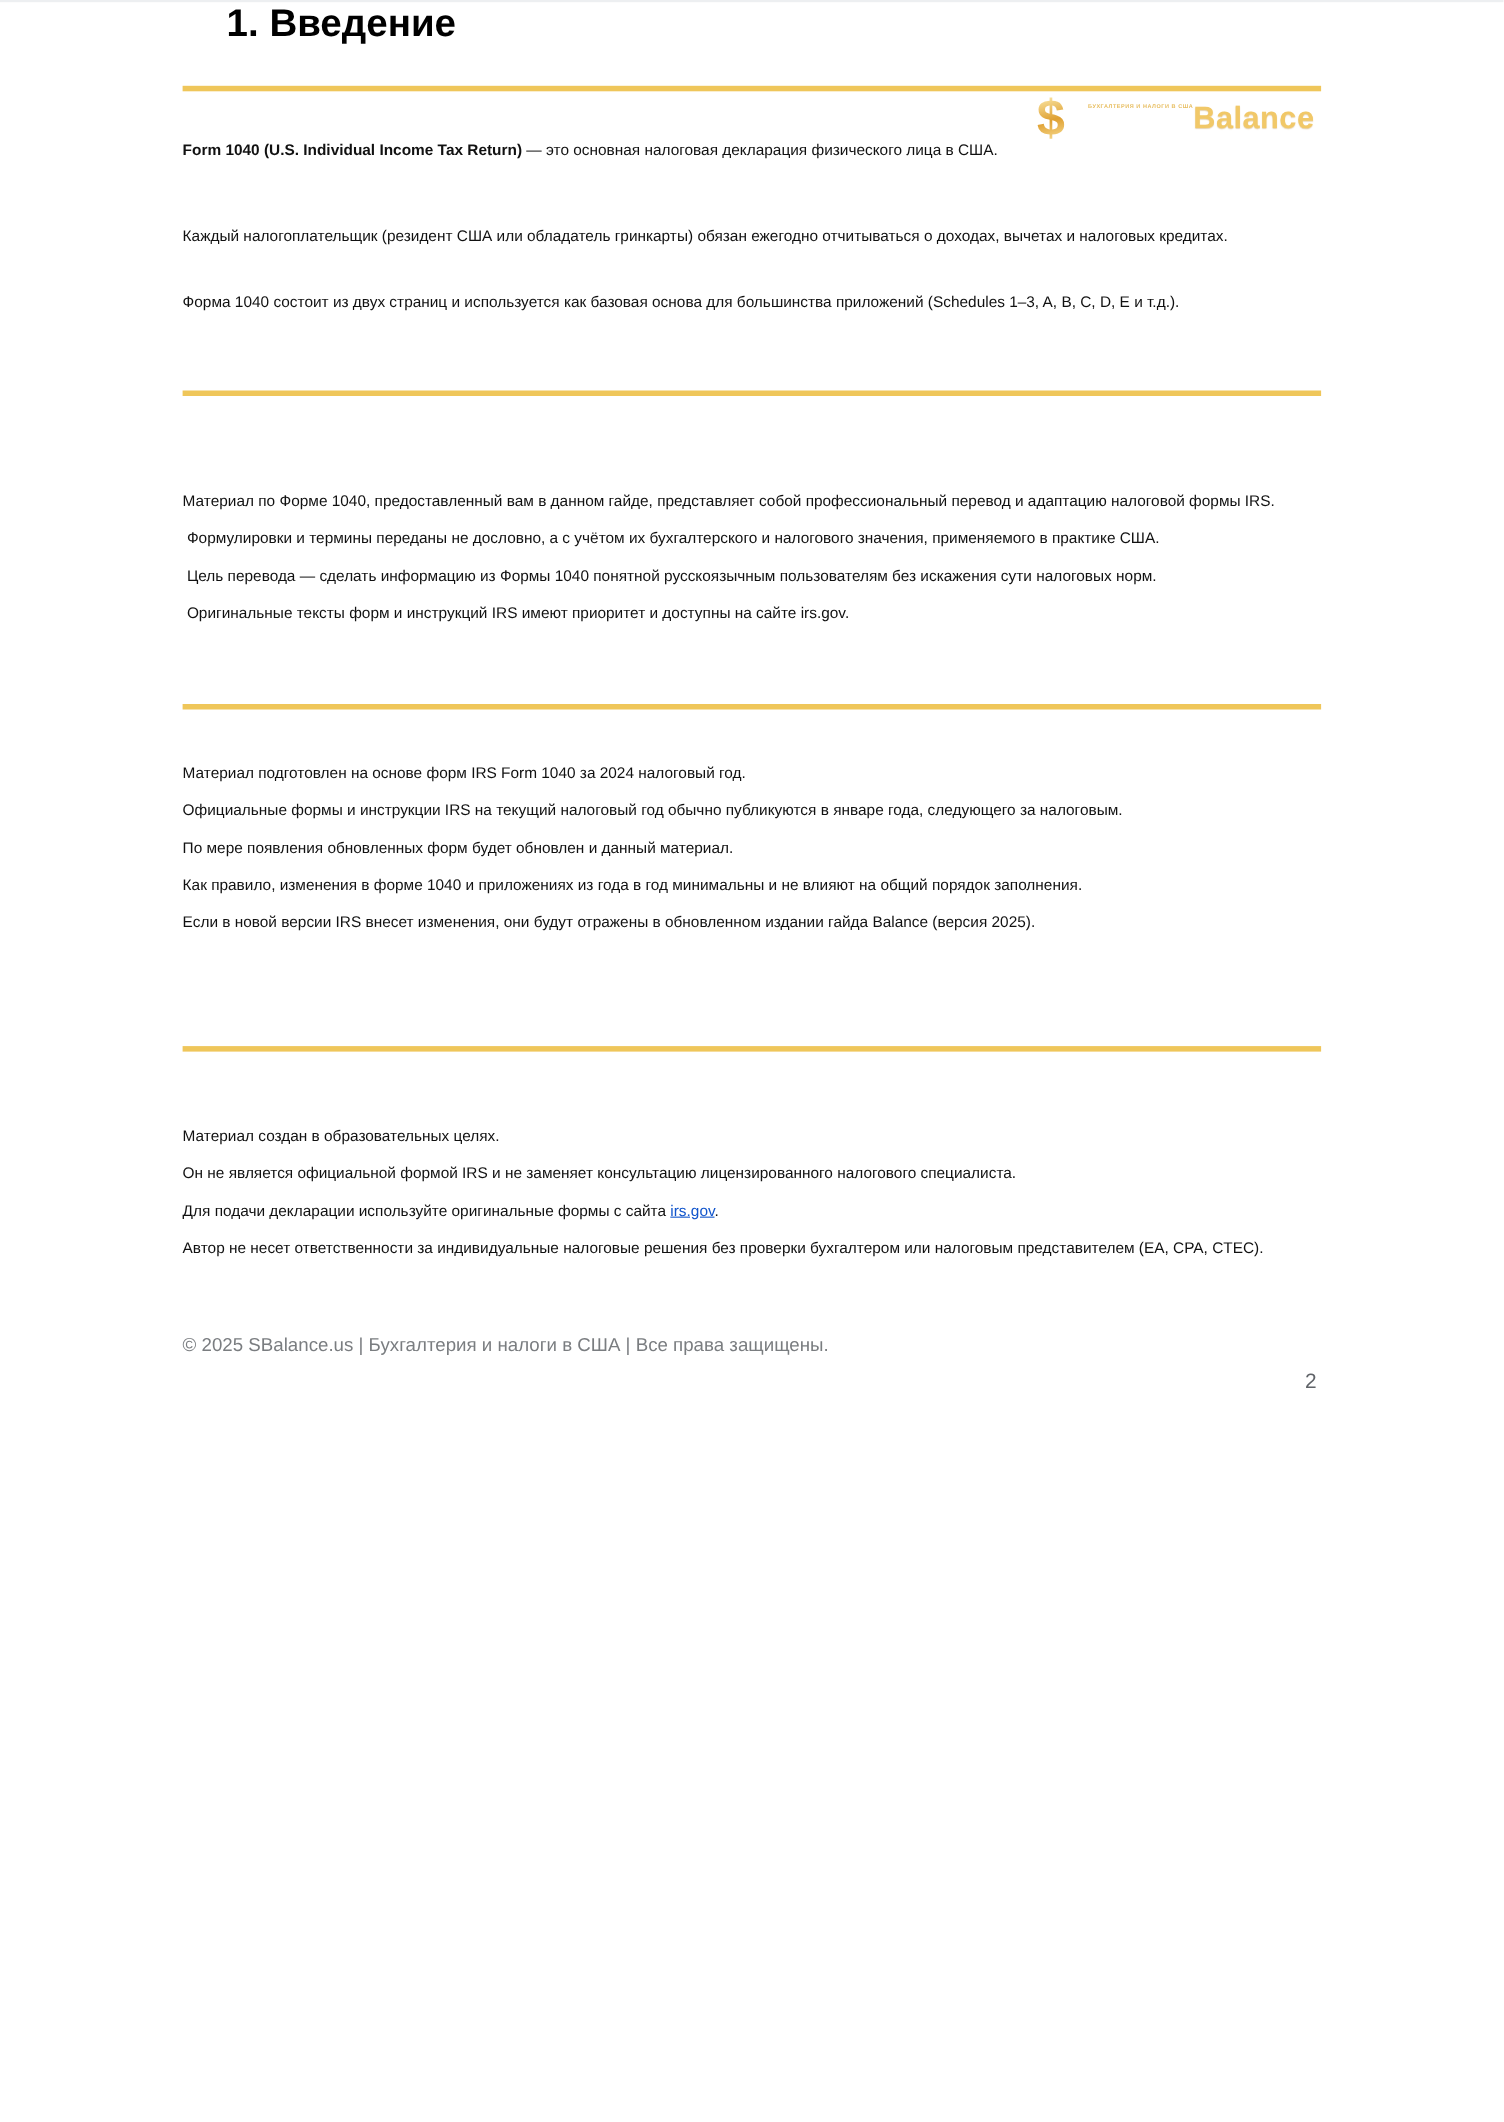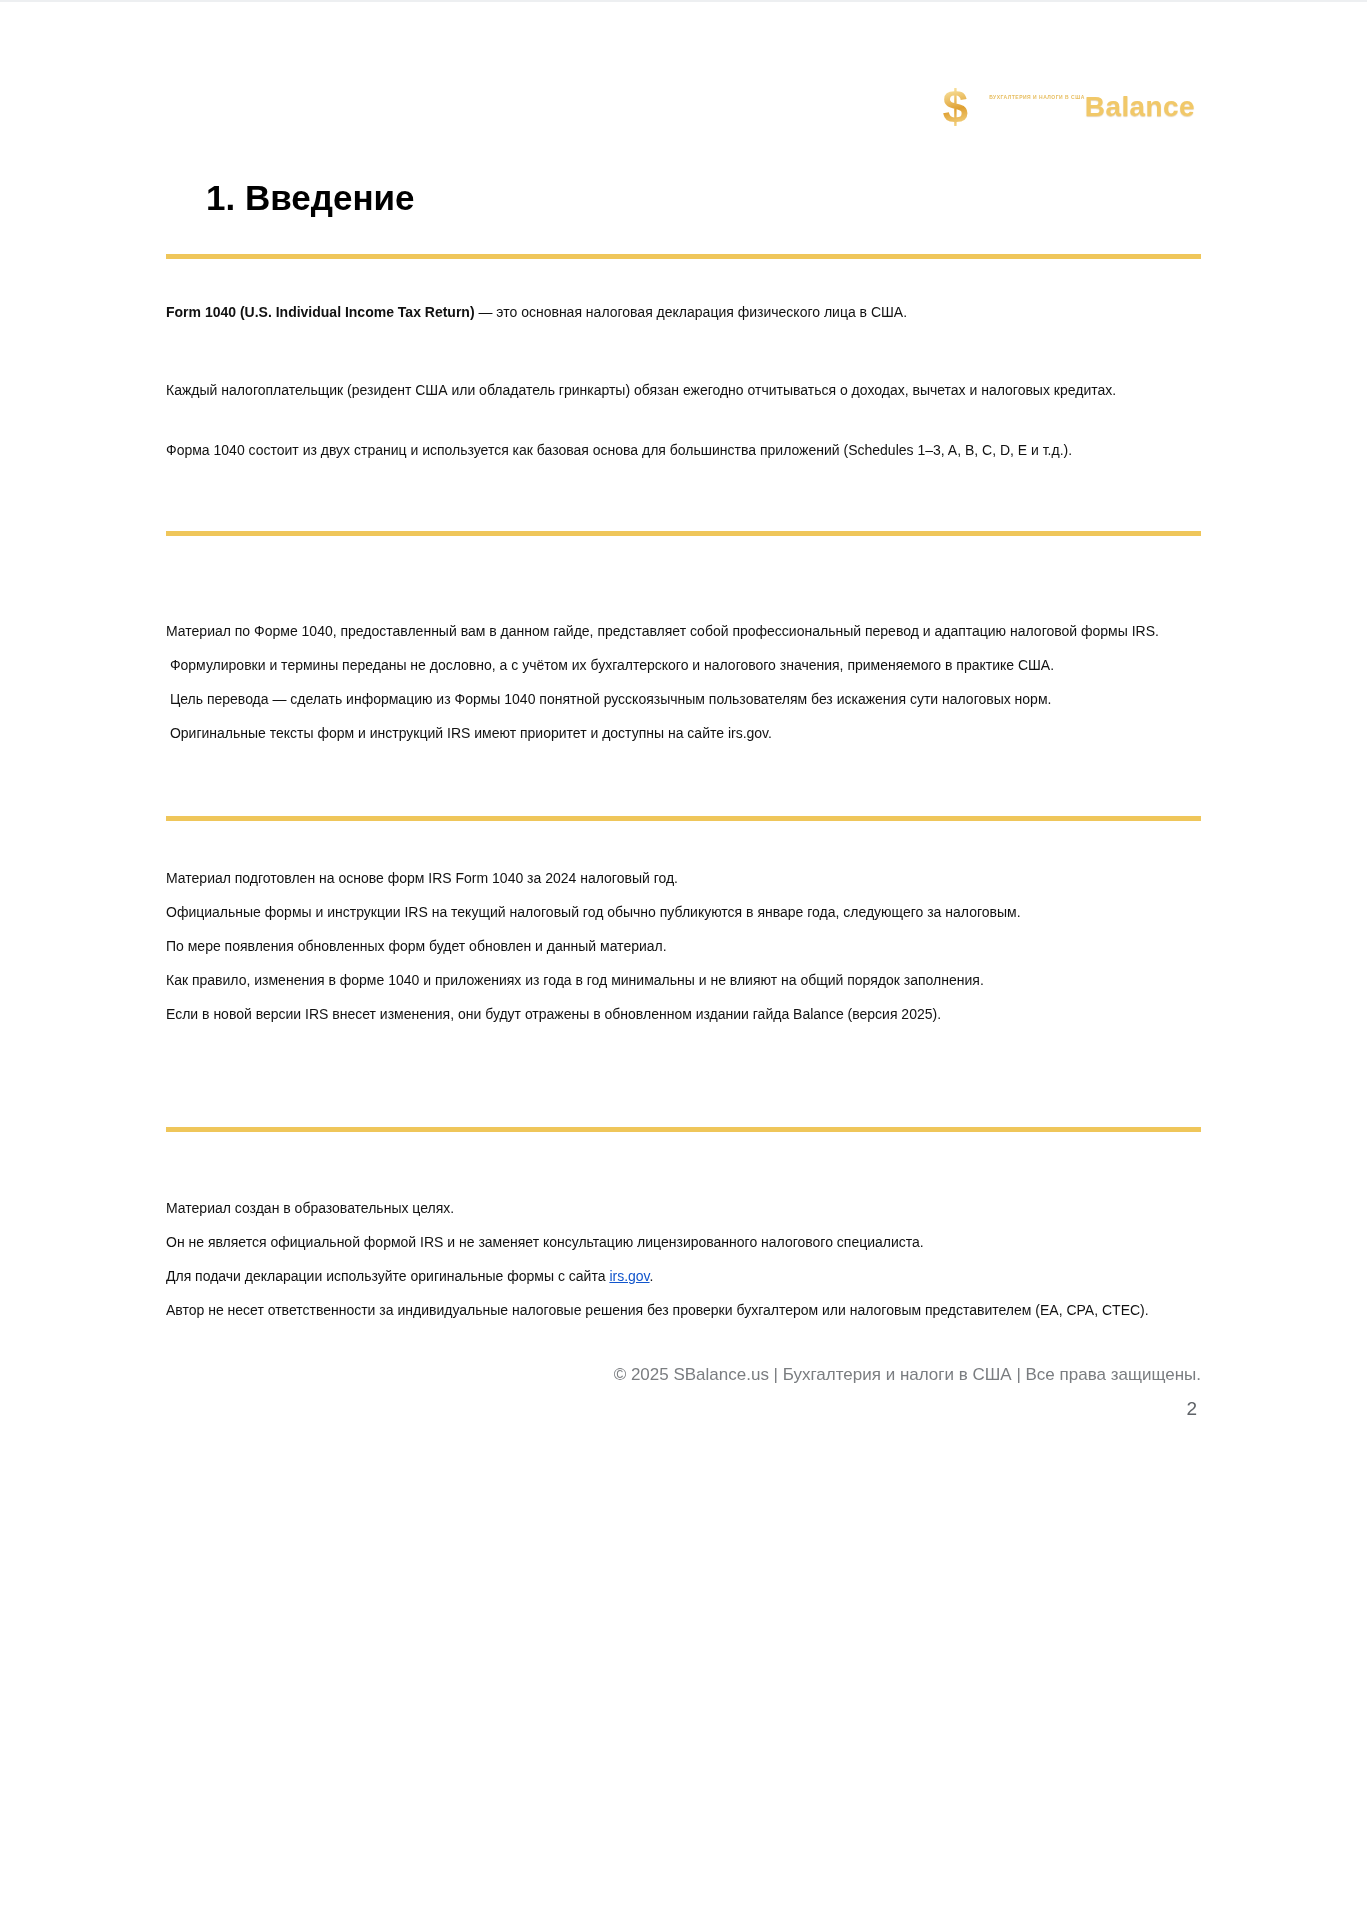--- a/index.html
+++ b/index.html
@@ -30,21 +30,21 @@
   }
   .logo-name {
     font-size:28px; font-weight:700; line-height:26px; letter-spacing:0.4px;
     color:var(--logo_gold,#F1C868);
     text-shadow:0 1px 1px rgba(186,130,30,0.35);
   }
 
   
   .content { margin:0 166px; }
   .heading {
-    margin:0 0 0 40px; padding-top:176px;
+    margin:0 0 0 40px; 
     font-size:35px; line-height:40px; font-weight:700; color:#000000;
   }
 
   .rule { border:none; height:5px; background:var(--accent,#EFC65A); margin:0; }
   .rule.r1 { margin-top:36px; }
   .rule.r2 { margin-top:64px; }
   .rule.r3 { margin-top:66px; }
   .rule.r4 { margin-top:96px; }
 
   .para { margin:0; font-size:14px; line-height:34px; color:var(--text,#111111); }
@@ -52,21 +52,21 @@
   .p1 { margin-top:36px; }
   .p2 { margin-top:44px; }
   .p3 { margin-top:26px; }
   .b2 { margin-top:78px; }
   .b3 { margin-top:40px; }
   .b4 { margin-top:59px; }
 
   .link { color:var(--link,#1155CC); cursor:pointer; }
 
   .footer-text {
-    margin-top:36px; text-align:right;
+    margin-top:60px; text-align:left;
     font-size:17px; line-height:24px; color:var(--footer,#7A7D80);
   }
   .page-number {
     margin-top:10px; padding-right:4px; text-align:right;
     font-size:19px; line-height:24px; color:#5f6368;
   }
 </style>
 </head>
 <body>
 

